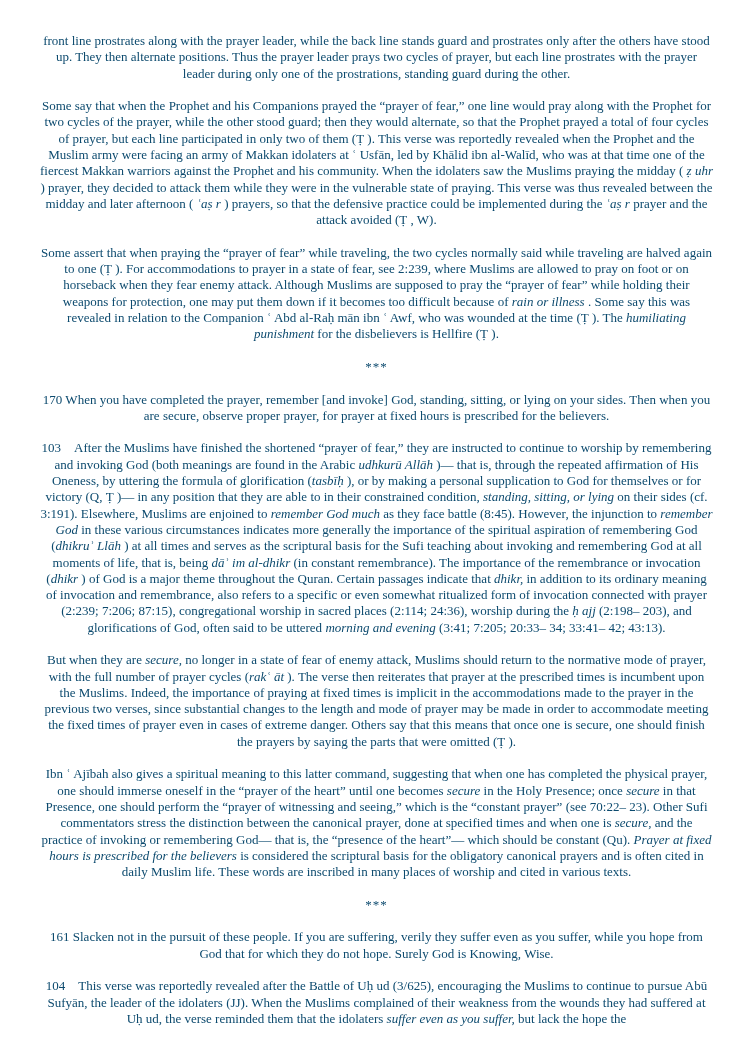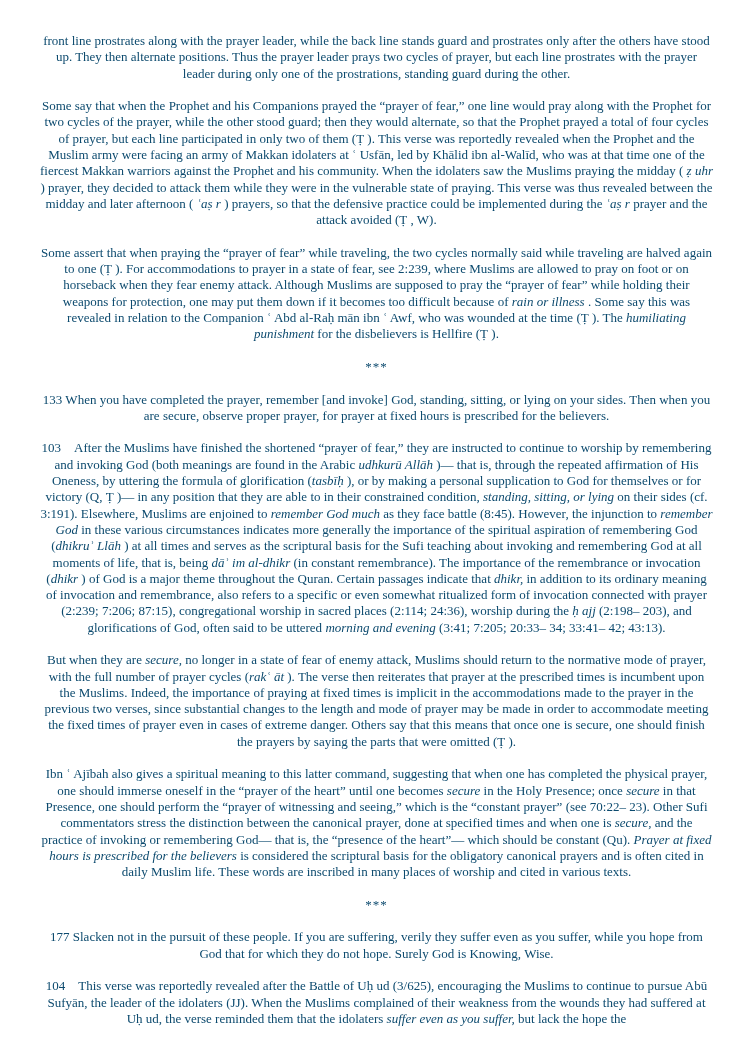--- a/index.html
+++ b/index.html
@@ -26,21 +26,21 @@
 </style>
 </head>
 <body>
 
 <div class="page" style="background: rgb(255, 255, 255); color: rgb(38, 38, 38);">
   <div class="text-column">
       <p class="para"><span>front line prostrates along with the prayer leader, while the back line stands guard and prostrates only after the others have stood up. They then alternate positions. Thus the prayer leader prays two cycles of prayer, but each line prostrates with the prayer leader during only one of the prostrations, standing guard during the other.</span></p>
       <p class="para"><span>Some say that when the Prophet and his Companions prayed the “prayer of fear,” one line would pray along with the Prophet for two cycles of the prayer, while the other stood guard; then they would alternate, so that the Prophet prayed a total of four cycles of prayer, but each line participated in only two of them (Ṭ ). This verse was reportedly revealed when the Prophet and the Muslim army were facing an army of Makkan idolaters at ʿ Usfān, led by Khālid ibn al-Walīd, who was at that time one of the fiercest Makkan warriors against the Prophet and his community. When the idolaters saw the Muslims praying the midday ( </span><em>ẓ uhr</em><span> ) prayer, they decided to attack them while they were in the vulnerable state of praying. This verse was thus revealed between the midday and later afternoon ( </span><em>ʿaṣ r</em><span> ) prayers, so that the defensive practice could be implemented during the </span><em>ʿaṣ r</em><span> prayer and the attack avoided (Ṭ , W).</span></p>
       <p class="para"><span>Some assert that when praying the “prayer of fear” while traveling, the two cycles normally said while traveling are halved again to one (Ṭ ). For accommodations to prayer in a state of fear, see 2:239, where Muslims are allowed to pray on foot or on horseback when they fear enemy attack. Although Muslims are supposed to pray the “prayer of fear” while holding their weapons for protection, one may put them down if it becomes too difficult because of </span><em>rain or illness</em><span> . Some say this was revealed in relation to the Companion ʿ Abd al-Raḥ mān ibn ʿ Awf, who was wounded at the time (Ṭ ). The </span><em>humiliating punishment</em><span> for the disbelievers is Hellfire (Ṭ ).</span></p>
       <p class="para separator"><span>***</span></p>
-      <p class="para"><span>133 When you have completed the prayer, remember [and invoke] God, standing, sitting, or lying on your sides. Then when you are secure, observe proper prayer, for prayer at fixed hours is prescribed for the believers.</span></p>
+      <p class="para"><span>170 When you have completed the prayer, remember [and invoke] God, standing, sitting, or lying on your sides. Then when you are secure, observe proper prayer, for prayer at fixed hours is prescribed for the believers.</span></p>
       <p class="para"><span>103&nbsp;&nbsp;&nbsp;&nbsp;After the Muslims have finished the shortened “prayer of fear,” they are instructed to continue to worship by remembering and invoking God (both meanings are found in the Arabic </span><em>udhkurū Allāh</em><span> )— that is, through the repeated affirmation of His Oneness, by uttering the formula of glorification (</span><em>tasbīḥ</em><span> ), or by making a personal supplication to God for themselves or for victory (Q, Ṭ )— in any position that they are able to in their constrained condition, </span><em>standing, sitting, or lying</em><span> on their sides (cf. 3:191). Elsewhere, Muslims are enjoined to </span><em>remember God much</em><span> as they face battle (8:45). However, the injunction to </span><em>remember God</em><span> in these various circumstances indicates more generally the importance of the spiritual aspiration of remembering God (</span><em>dhikruʾ Llāh</em><span> ) at all times and serves as the scriptural basis for the Sufi teaching about invoking and remembering God at all moments of life, that is, being </span><em>dāʾ im al-dhikr</em><span> (in constant remembrance). The importance of the remembrance or invocation (</span><em>dhikr</em><span> ) of God is a major theme throughout the Quran. Certain passages indicate that </span><em>dhikr,</em><span> in addition to its ordinary meaning of invocation and remembrance, also refers to a specific or even somewhat ritualized form of invocation connected with prayer (2:239; 7:206; 87:15), congregational worship in sacred places (2:114; 24:36), worship during the </span><em>ḥ ajj</em><span> (2:198– 203), and glorifications of God, often said to be uttered </span><em>morning and evening</em><span> (3:41; 7:205; 20:33– 34; 33:41– 42; 43:13).</span></p>
       <p class="para"><span>But when they are </span><em>secure,</em><span> no longer in a state of fear of enemy attack, Muslims should return to the normative mode of prayer, with the full number of prayer cycles (</span><em>rakʿ āt</em><span> ). The verse then reiterates that prayer at the prescribed times is incumbent upon the Muslims. Indeed, the importance of praying at fixed times is implicit in the accommodations made to the prayer in the previous two verses, since substantial changes to the length and mode of prayer may be made in order to accommodate meeting the fixed times of prayer even in cases of extreme danger. Others say that this means that once one is secure, one should finish the prayers by saying the parts that were omitted (Ṭ ).</span></p>
       <p class="para"><span>Ibn ʿ Ajībah also gives a spiritual meaning to this latter command, suggesting that when one has completed the physical prayer, one should immerse oneself in the “prayer of the heart” until one becomes </span><em>secure</em><span> in the Holy Presence; once </span><em>secure</em><span> in that Presence, one should perform the “prayer of witnessing and seeing,” which is the “constant prayer” (see 70:22– 23). Other Sufi commentators stress the distinction between the canonical prayer, done at specified times and when one is </span><em>secure,</em><span> and the practice of invoking or remembering God— that is, the “presence of the heart”— which should be constant (Qu). </span><em>Prayer at fixed hours is prescribed for the believers</em><span> is considered the scriptural basis for the obligatory canonical prayers and is often cited in daily Muslim life. These words are inscribed in many places of worship and cited in various texts.</span></p>
       <p class="para separator"><span>***</span></p>
-      <p class="para"><span>177 Slacken not in the pursuit of these people. If you are suffering, verily they suffer even as you suffer, while you hope from God that for which they do not hope. Surely God is Knowing, Wise.</span></p>
+      <p class="para"><span>161 Slacken not in the pursuit of these people. If you are suffering, verily they suffer even as you suffer, while you hope from God that for which they do not hope. Surely God is Knowing, Wise.</span></p>
       <p class="para"><span>104&nbsp;&nbsp;&nbsp;&nbsp;This verse was reportedly revealed after the Battle of Uḥ ud (3/625), encouraging the Muslims to continue to pursue Abū Sufyān, the leader of the idolaters (JJ). When the Muslims complained of their weakness from the wounds they had suffered at Uḥ ud, the verse reminded them that the idolaters </span><em>suffer even as you suffer,</em><span> but lack the hope the</span></p>
     </div>
 </div>
 
 </body></html>

